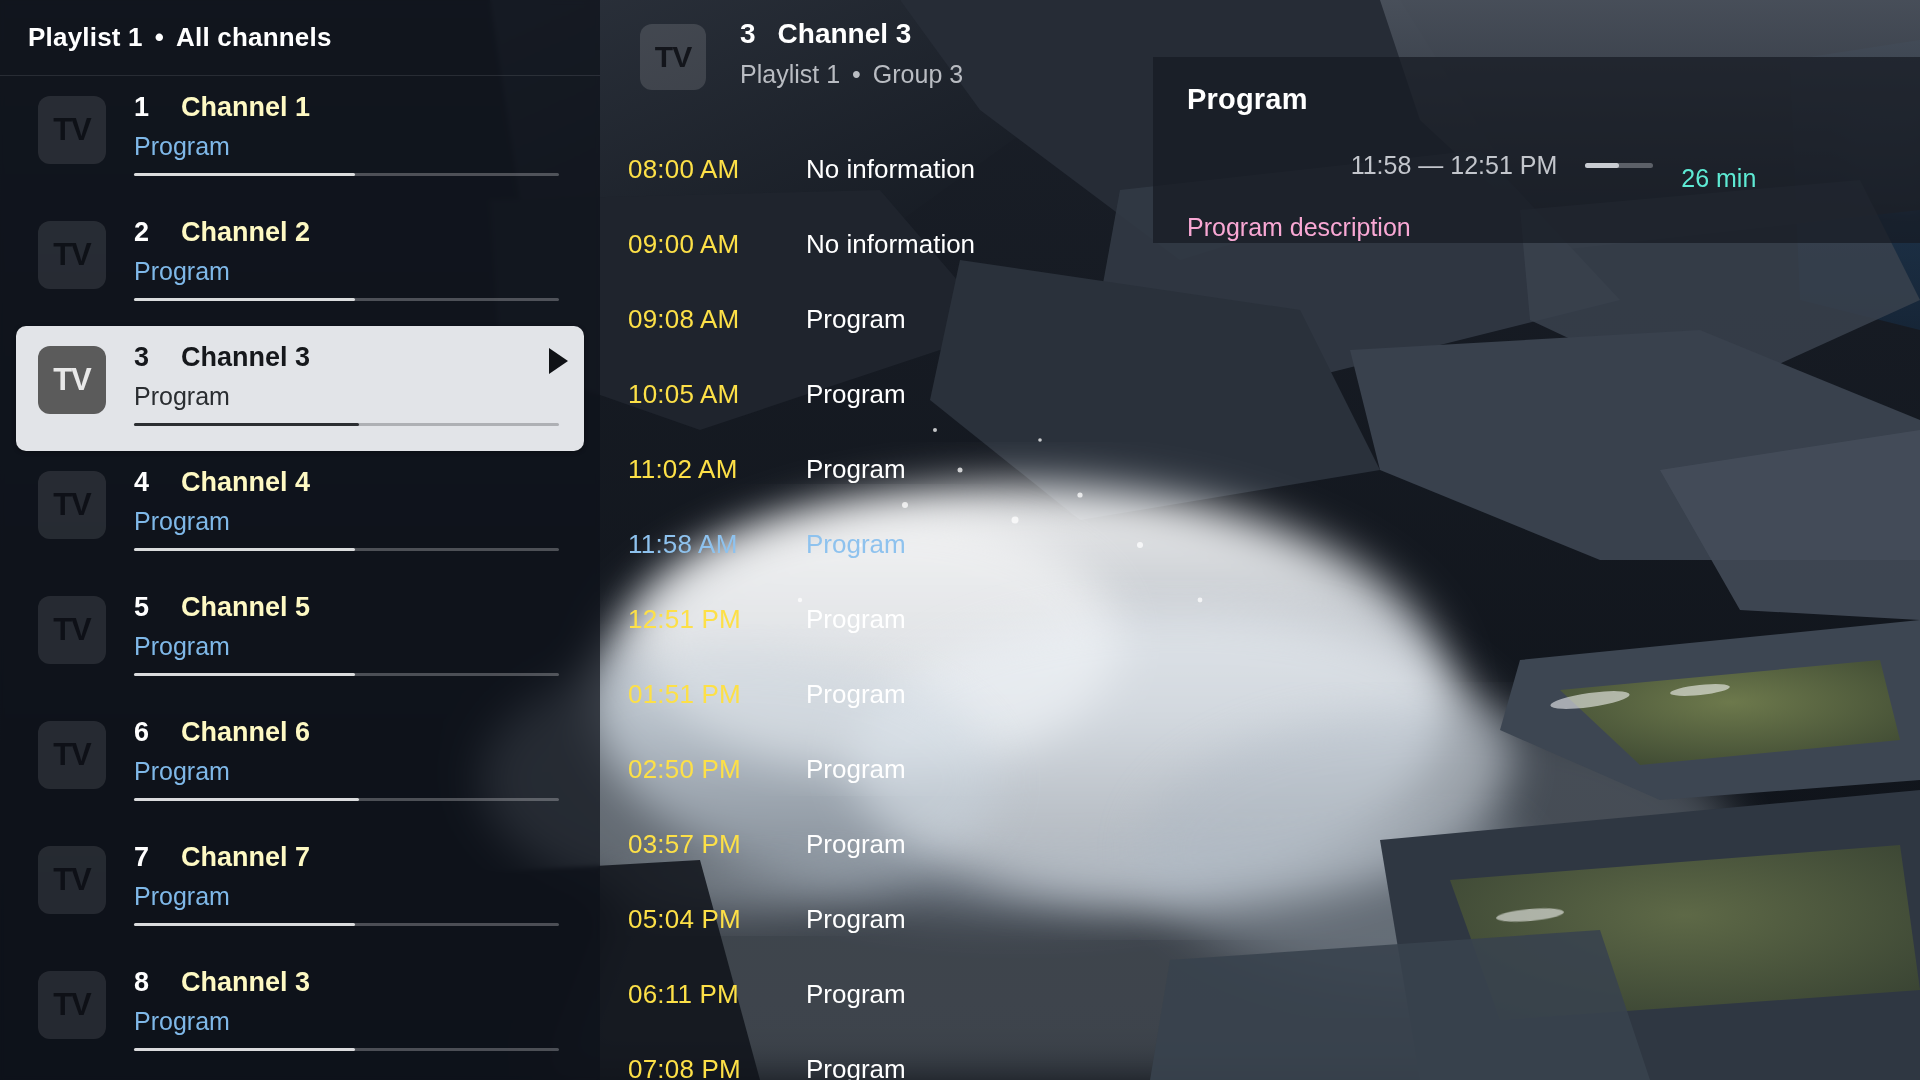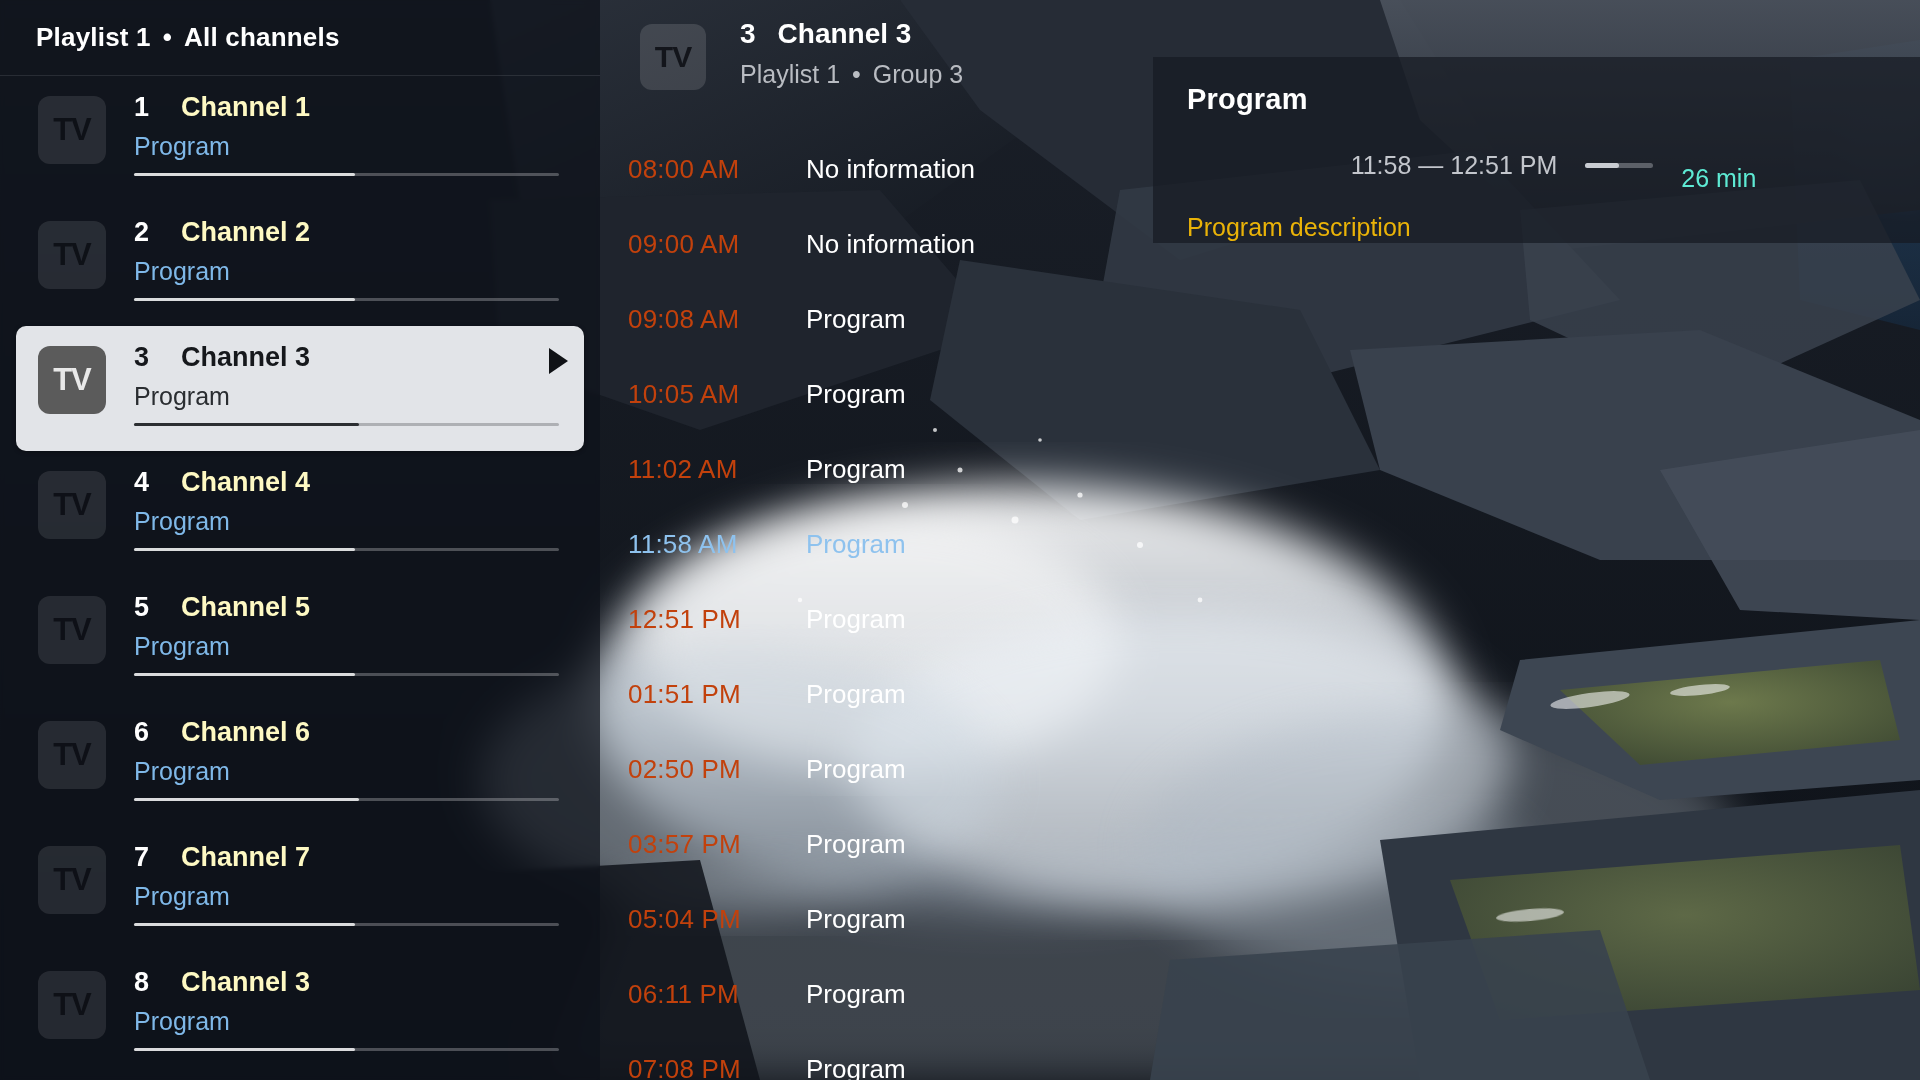--- a/index.html
+++ b/index.html
@@ -17,21 +17,21 @@
   .video-bg svg { position:absolute; inset:0; width:1920px; height:1080px; display:block; }
 
   
   .sidebar {
     position:absolute; left:0; top:0; width:600px; height:1080px;
     background:rgba(14,18,26,0.72);
     backdrop-filter:blur(2px);
   }
   .sidebar-header {
     height:76px; display:flex; align-items:center;
-    padding-left:36px;
+    padding-left:28px;
     border-bottom:1px solid rgba(255,255,255,0.10);
   }
   .sidebar-title {
     font-size:26px; font-weight:bold; color:#ffffff; letter-spacing:0.2px;
     white-space:nowrap;
   }
   .sidebar-title .dot { padding:0 12px; font-weight:bold; }
 
   .channel-list {
     position:absolute; top:76px; left:0; right:0; bottom:0;
@@ -125,21 +125,21 @@
 
   .epg-list {
     position:absolute; left:628px; top:150px; right:0; bottom:0;
     overflow:hidden;
   }
   .epg-row {
     display:flex; align-items:baseline;
     height:75px; padding-top:4px;
   }
   .epg-time {
-    font-size:26px; color:#c2410c; width:155px; flex:0 0 155px;
+    font-size:26px; color:#fde047; width:155px; flex:0 0 155px;
     letter-spacing:0.2px;
   }
   .epg-name { font-size:26px; color:#ffffff; margin-left:23px; }
   .epg-row.current .epg-time,
   .epg-row.current .epg-name { color:#8ec2ee; }
 
   
   .info-panel {
     position:absolute; left:1153px; top:57px; width:767px; height:186px;
     background:rgba(22,26,34,0.72);
@@ -152,21 +152,21 @@
   .info-time { font-size:25px; color:#c3c6cc; white-space:nowrap; }
   .info-bar {
     position:relative; width:68px; height:5px; border-radius:3px;
     background:#5c6068; margin:0 28px;
   }
   .info-bar > span {
     position:absolute; left:0; top:0; bottom:0;
     border-radius:3px; background:#c9ccd2;
   }
   .info-dur { font-size:25px; color:#5eead4; white-space:nowrap;margin-top:27px; }
-  .info-desc { font-size:25px; color:#eab308; margin-top:20px; }
+  .info-desc { font-size:25px; color:#f9a8d4; margin-top:20px; }
 </style>
 </head>
 <body>
 
 <div id="root">
 
   <div class="video-bg">
     <svg viewBox="0 0 1920 1080" preserveAspectRatio="none">
       <defs>
         <linearGradient id="skyg" x1="0" y1="0" x2="0" y2="1">

